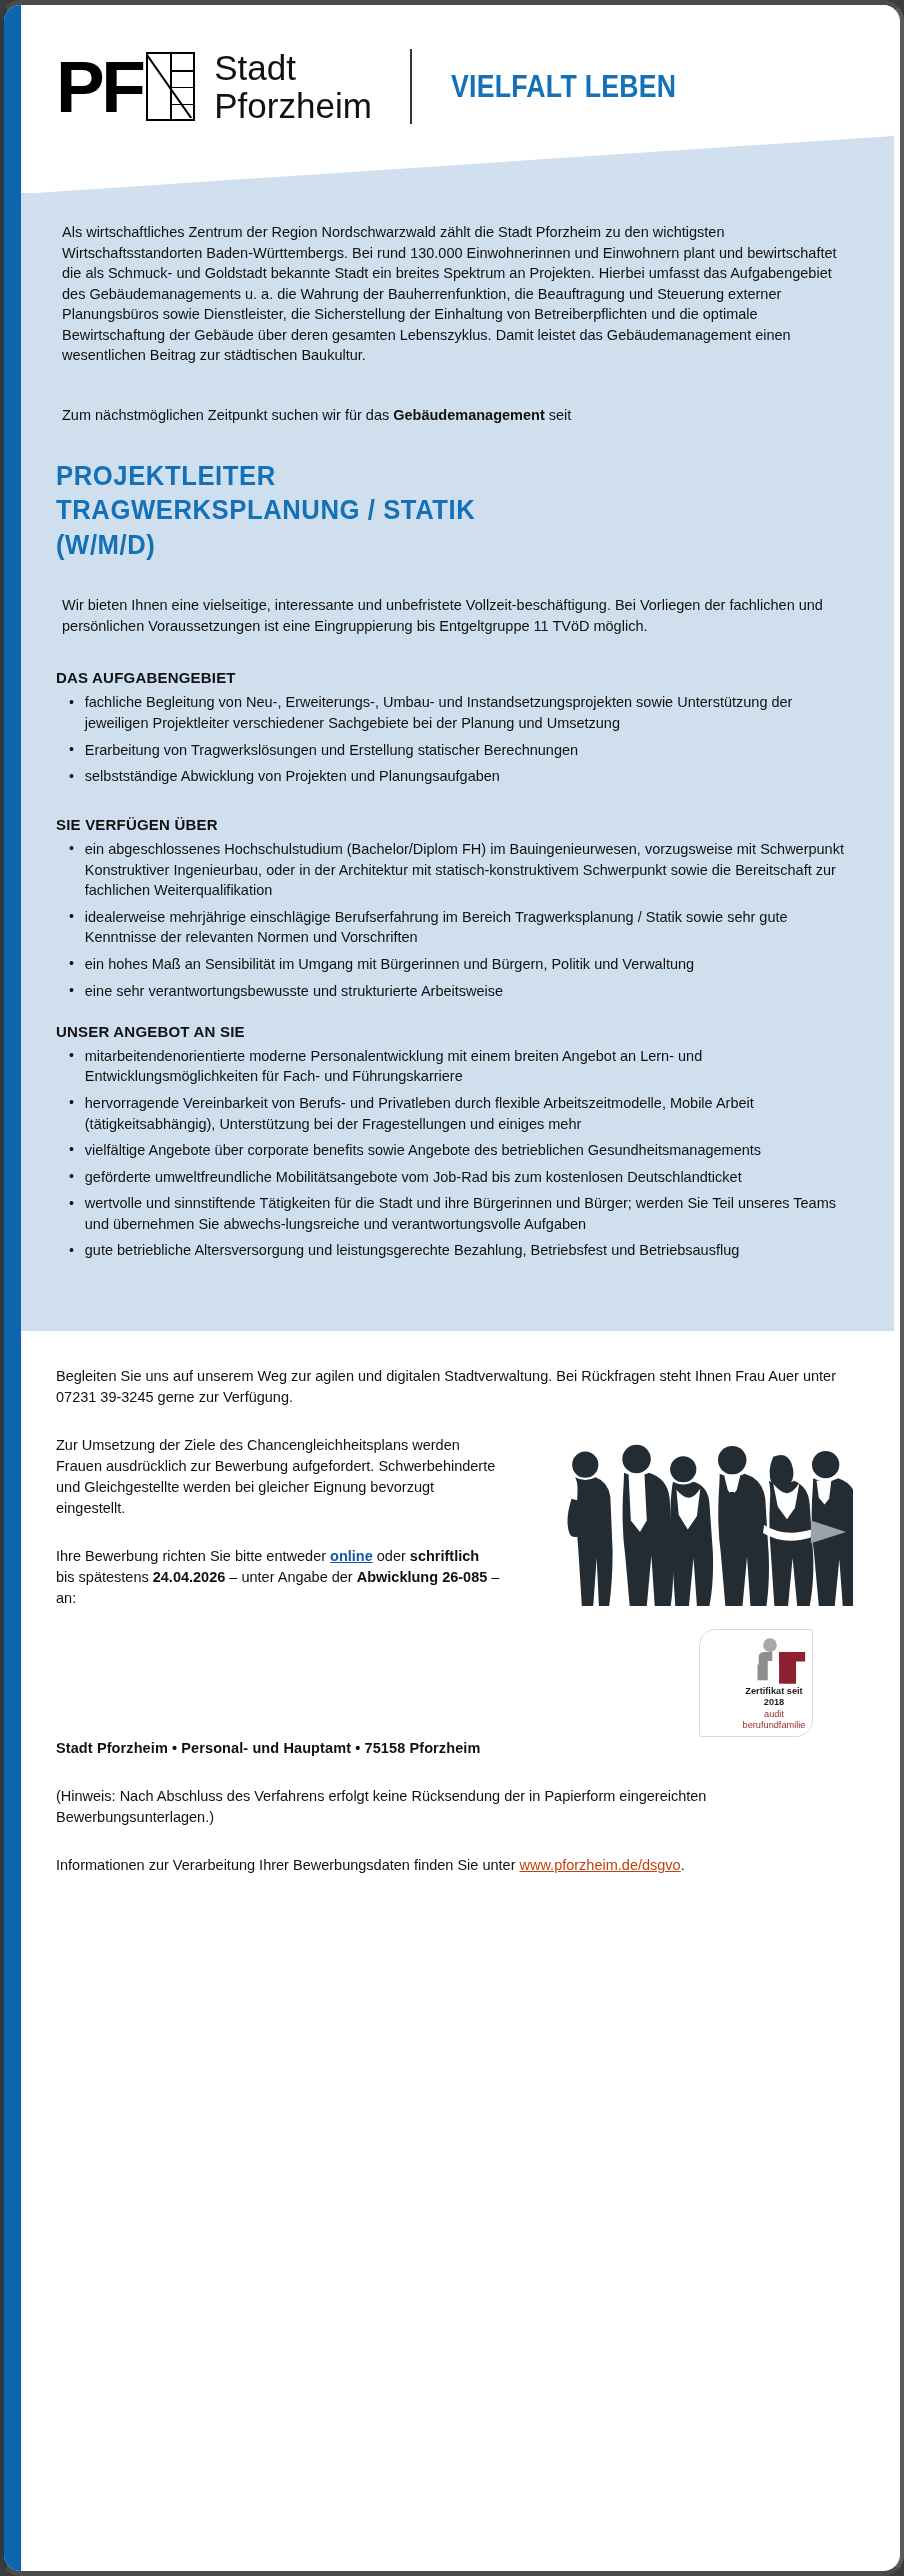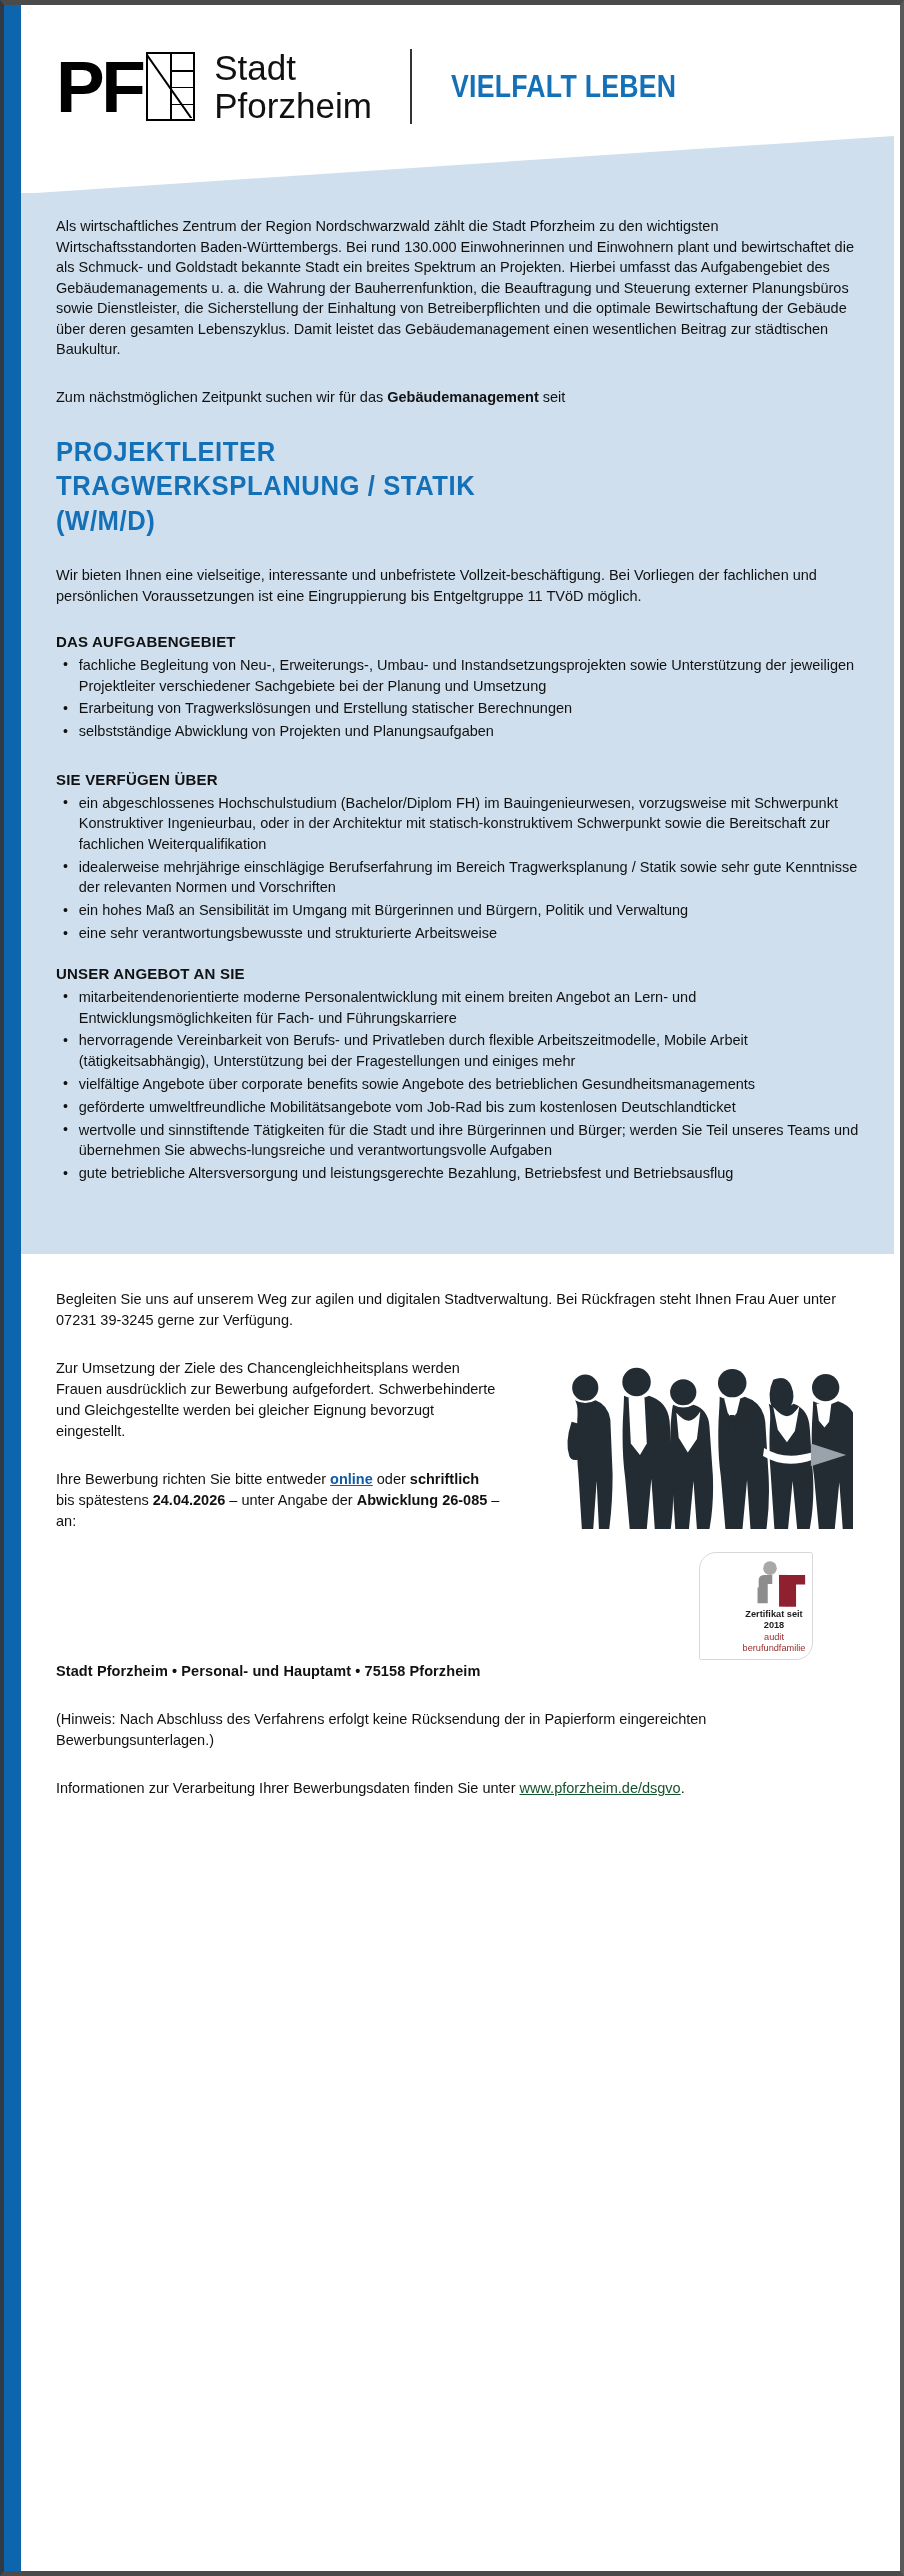--- a/index.html
+++ b/index.html
@@ -9,20 +9,21 @@
     position:relative;
     width:904px;
     min-height:2576px;
     background:#ffffff;
     box-sizing:border-box;
     border-top:5.1px solid #4b4b4b;
     border-bottom:5.1px solid #4b4b4b;
     border-left:4.6px solid #2f3a44;
     border-right:4.6px solid #5a5a5a;
     overflow:hidden;
+    border-radius:21px;
   }
   .left-accent{
     position:absolute;
     left:0; top:0; bottom:0;
     width:17px;
     background:#0d66ad;
     z-index:5;
   }
   .inner{
     position:relative;
@@ -114,21 +115,21 @@
   
   .blue-panel{
     background:#cfdfee;
     padding:23px 35px 68px 35px;
     box-sizing:border-box;
   }
   .blue-panel p, .blue-panel li{
     font-size:14.5px;
     line-height:1.42;
     color:#111;
-    margin:0;
+    margin:6px;
   }
   .para{margin-bottom:0;}
   .spacer-sm{height:19.4px;}
   .spacer-md{height:27px;}
   .spacer-lg{height:35px;}
 
   .job-title{
     color:#1471b8;
     font-weight:bold;
     font-size:27px;
@@ -213,21 +214,21 @@
   .badge .bline1{
     font-size:9.7px;color:#1c1c1c;font-weight:600;letter-spacing:0px;
     transform:scaleX(0.95);
   }
   .badge .bline2{
     font-size:9.7px;color:#9c2b2b;margin-top:1.1px;
     transform:scaleX(0.95);
   }
 
   a.lnk{color:#1259a6;font-weight:bold;text-decoration:underline;}
-  a.lnk-plain{color:#14532d;text-decoration:underline;font-weight:normal;}
+  a.lnk-plain{color:#c2410c;text-decoration:underline;font-weight:normal;}
 
   .addr{
     font-weight:bold;
     font-size:15.4px;
     color:#111;
     margin:0;
     letter-spacing:0.1px;
   }
 </style>
 </head>

